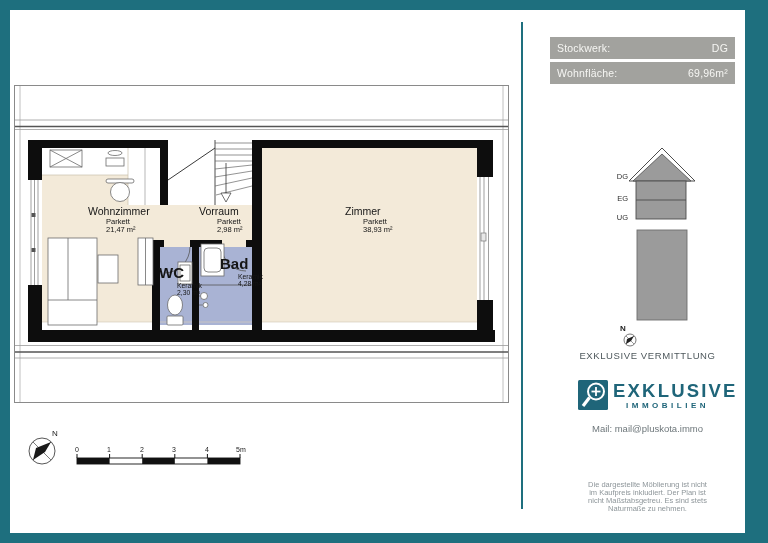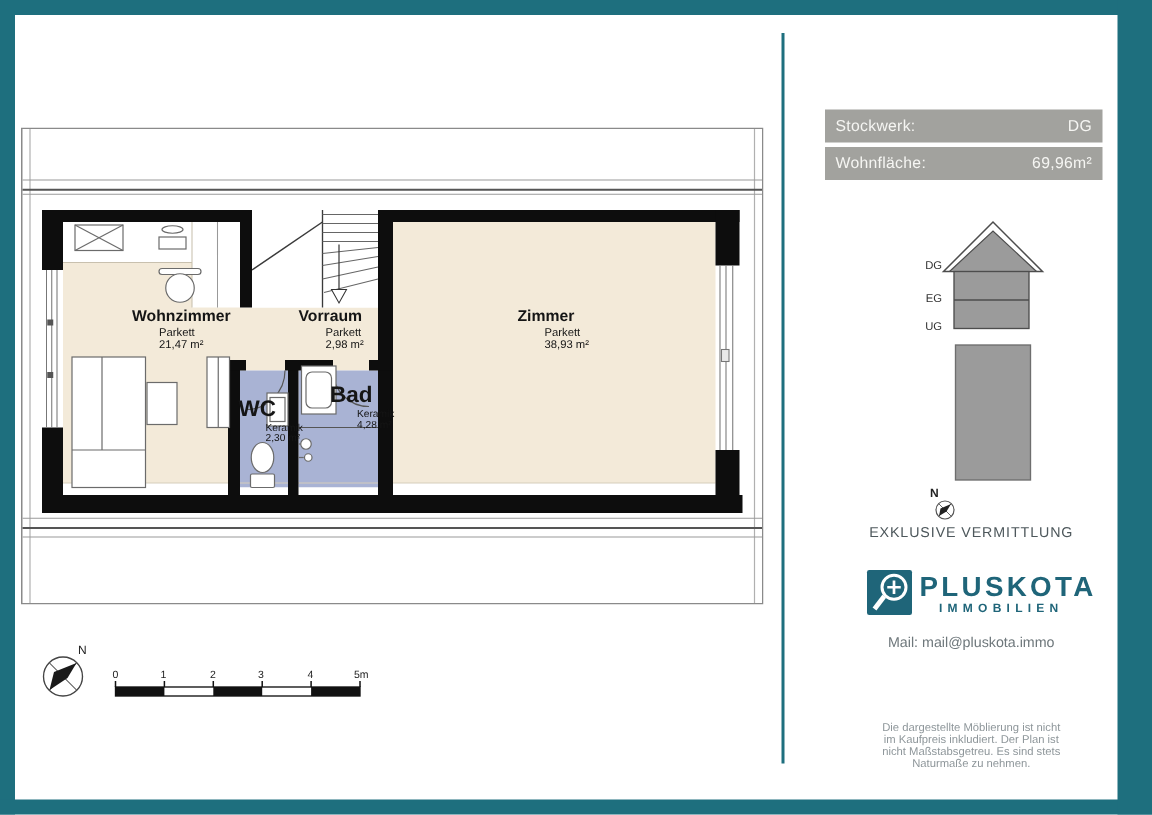--- a/index.html
+++ b/index.html
@@ -8,24 +8,24 @@
   .abs{position:absolute;}
   
   .frame-top{left:0;top:0;width:768px;height:10px;background:#1E6F7E;}
   .frame-left{left:0;top:0;width:10px;height:543px;background:#1E6F7E;}
   .frame-bottom{left:0;top:533px;width:768px;height:10px;background:#1E6F7E;}
   .frame-right{left:745px;top:0;width:23px;height:543px;background:#1E6F7E;}
   .divider{left:521px;top:22px;width:2px;height:487px;background:#1E6F7E;}
   
   .hbox{left:550px;width:185px;height:22px;background:#A2A29E;color:#F6F6F3;
         font-size:10.5px;display:flex;align-items:center;justify-content:space-between;
-        padding:0 7px;box-sizing:border-box;letter-spacing:.2px;margin-top:36px;}
+        padding:0 7px;box-sizing:border-box;letter-spacing:.2px;}
   
   .room-label{color:#151515;line-height:1.12;}
-  .room-label .rn{font-weight:bold;font-size:10.5px;}
+  .room-label .rn{font-weight:normal;font-size:10.5px;}
   .room-label .rs{font-size:7.5px;padding-left:18px;}
   .room-label-sm .rn{font-weight:bold;font-size:15px;}
   .room-label-sm .rs{font-size:6.8px;}
   
   .tagline{left:540px;top:350px;width:215px;text-align:center;font-size:9.5px;
            color:#4E585C;letter-spacing:.6px;}
   .logo-name{left:613px;top:380px;width:112px;font-size:18.5px;font-weight:bold;
              color:#1F6579;letter-spacing:2.2px;}
   .logo-sub{left:613px;top:401px;width:109px;text-align:center;font-size:8px;
             font-weight:bold;color:#1F6579;letter-spacing:3.5px;}
@@ -259,21 +259,21 @@
 
 <div class="abs tagline">EXKLUSIVE VERMITTLUNG</div>
 
 <svg class="abs" style="left:577px;top:379px" width="33" height="33" viewBox="0 0 33 33">
   <rect x="1" y="1" width="30" height="30" rx="1.5" fill="#1F6579"></rect>
   <circle cx="19" cy="12.5" r="8" fill="none" stroke="#ffffff" stroke-width="2"></circle>
   <line x1="14.5" y1="12.5" x2="23.5" y2="12.5" stroke="#ffffff" stroke-width="1.8"></line>
   <line x1="19" y1="8" x2="19" y2="17" stroke="#ffffff" stroke-width="1.8"></line>
   <line x1="12.5" y1="18.5" x2="6" y2="27" stroke="#ffffff" stroke-width="3.2"></line>
 </svg>
-<div class="abs logo-name">PLUSKOTA</div>
+<div class="abs logo-name">EXKLUSIVE</div>
 <div class="abs logo-sub">IMMOBILIEN</div>
 
 <div class="abs contact">
   <div>Mail: mail@pluskota.immo</div>
 </div>
 
 <div class="abs disclaimer">
   <div>Die dargestellte Möblierung ist nicht</div>
   <div>im Kaufpreis inkludiert. Der Plan ist</div>
   <div>nicht Maßstabsgetreu. Es sind stets</div>

